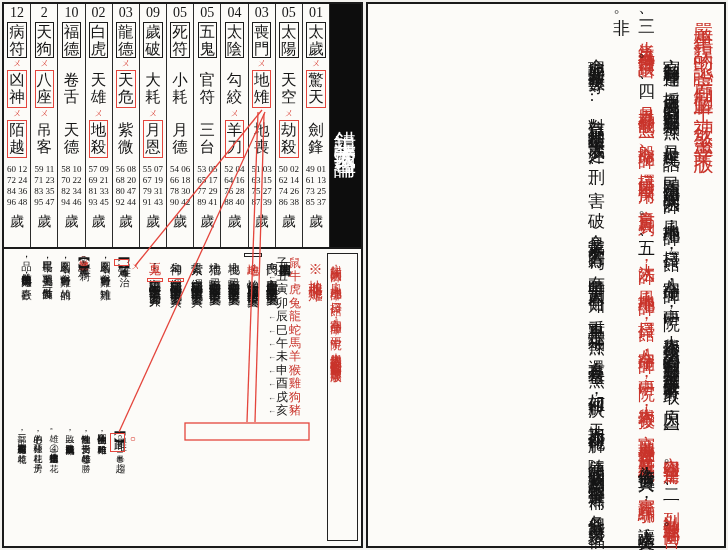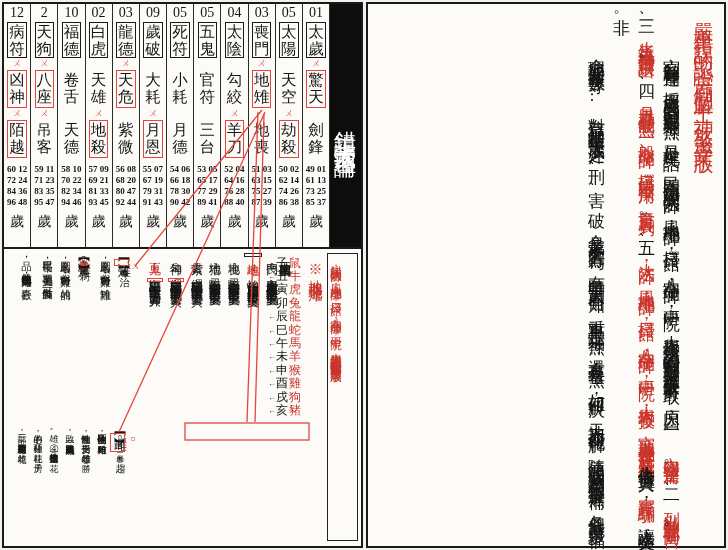--- a/index.html
+++ b/index.html
@@ -12,21 +12,21 @@
   
   .gridwrap{position:absolute;top:0;left:0;right:0;height:245px;border-bottom:2px solid #1a1a1a;display:flex;box-sizing:border-box;}
   #grid{flex:1;display:flex;}
   .tcol{flex:1;border-right:1px solid #2a2a2a;display:flex;flex-direction:column;align-items:center;box-sizing:border-box;}
   .tcol .num{font-size:14px;line-height:16px;height:16px;margin-top:1px;}
   .vname{white-space:pre;text-align:center;font-size:15.5px;line-height:17px;}
   .headbox{border:1.2px solid #1a1a1a;padding:0 1px;margin-top:1px;}
   .slotx{height:11px;line-height:11px;font-size:9px;color:#d8372c;}
   .midname,.lowname{height:36px;margin-top:1px;padding:0 1px;border:1.2px solid transparent;}
   .rbox{border-color:#e4453c;}
-  .ages{margin-top:6px;font-size:9px;line-height:11px;text-align:right;letter-spacing:0;white-space:pre;font-weight:bold;}
+  .ages{margin-top:6px;font-size:9px;line-height:11px;text-align:right;letter-spacing:0;white-space:pre;}
   .sui{font-size:14px;margin-top:5px;}
   .ltitle{width:31px;background:#0d0d0d;color:#fff;writing-mode:vertical-rl;text-align:center;
           font-size:22px;letter-spacing:3px;line-height:31px;padding-top:3px;box-sizing:border-box;}
 
   
   #bottom{position:absolute;top:245px;left:0;right:0;bottom:0;}
   .vcol{position:absolute;top:4px;writing-mode:vertical-rl;}
   .starcol{font-size:12px;letter-spacing:1.2px;line-height:15px;width:16px;}
   .branches{margin-block-start:4px;}
   .outl{outline:1.2px solid #e4453c;}

